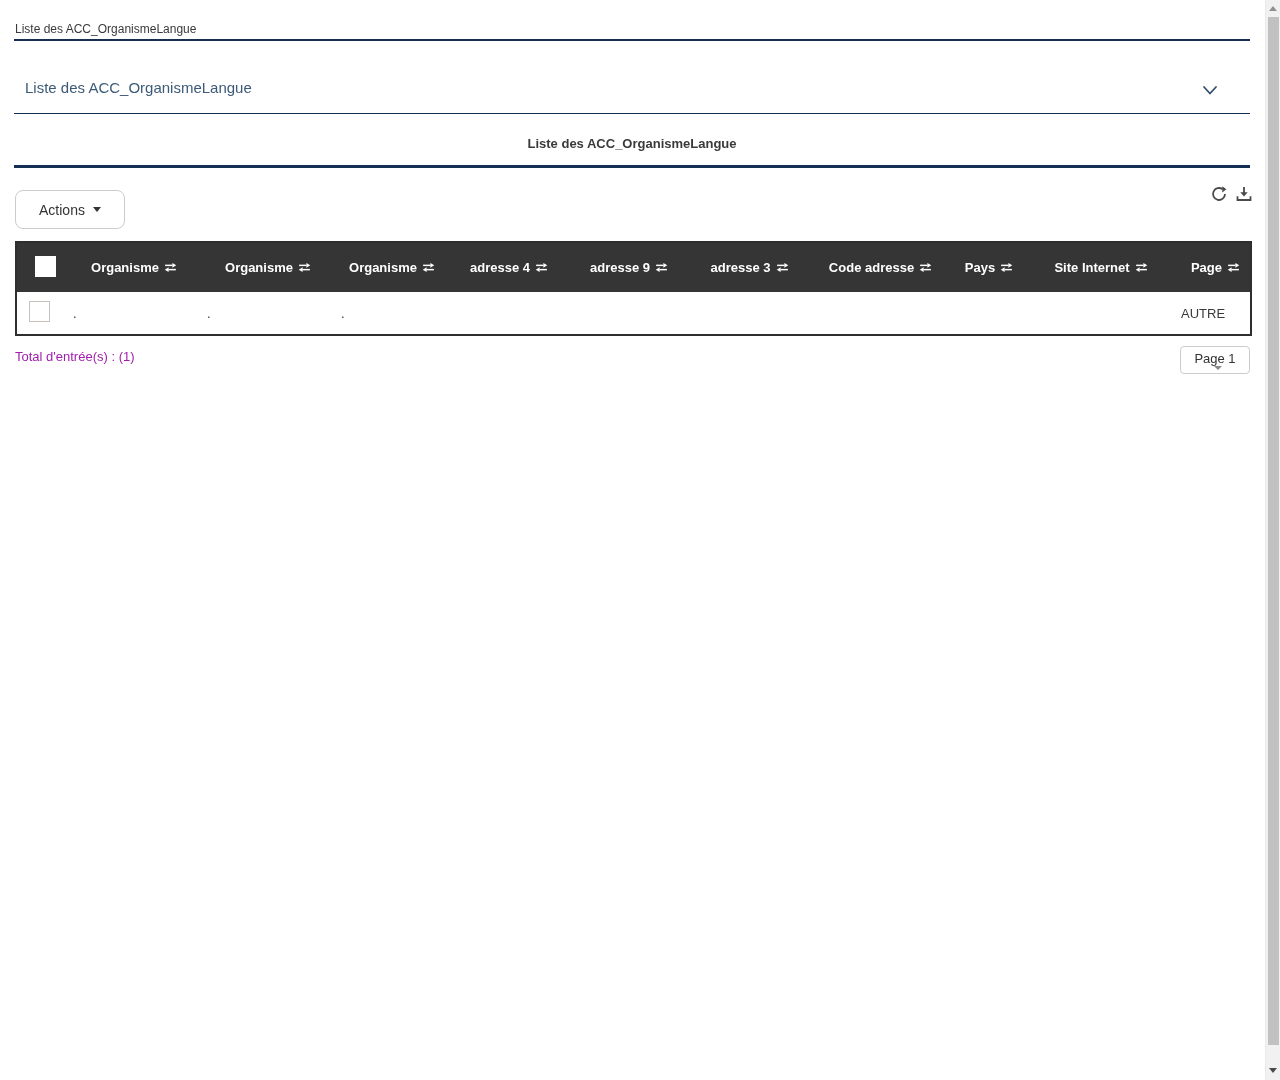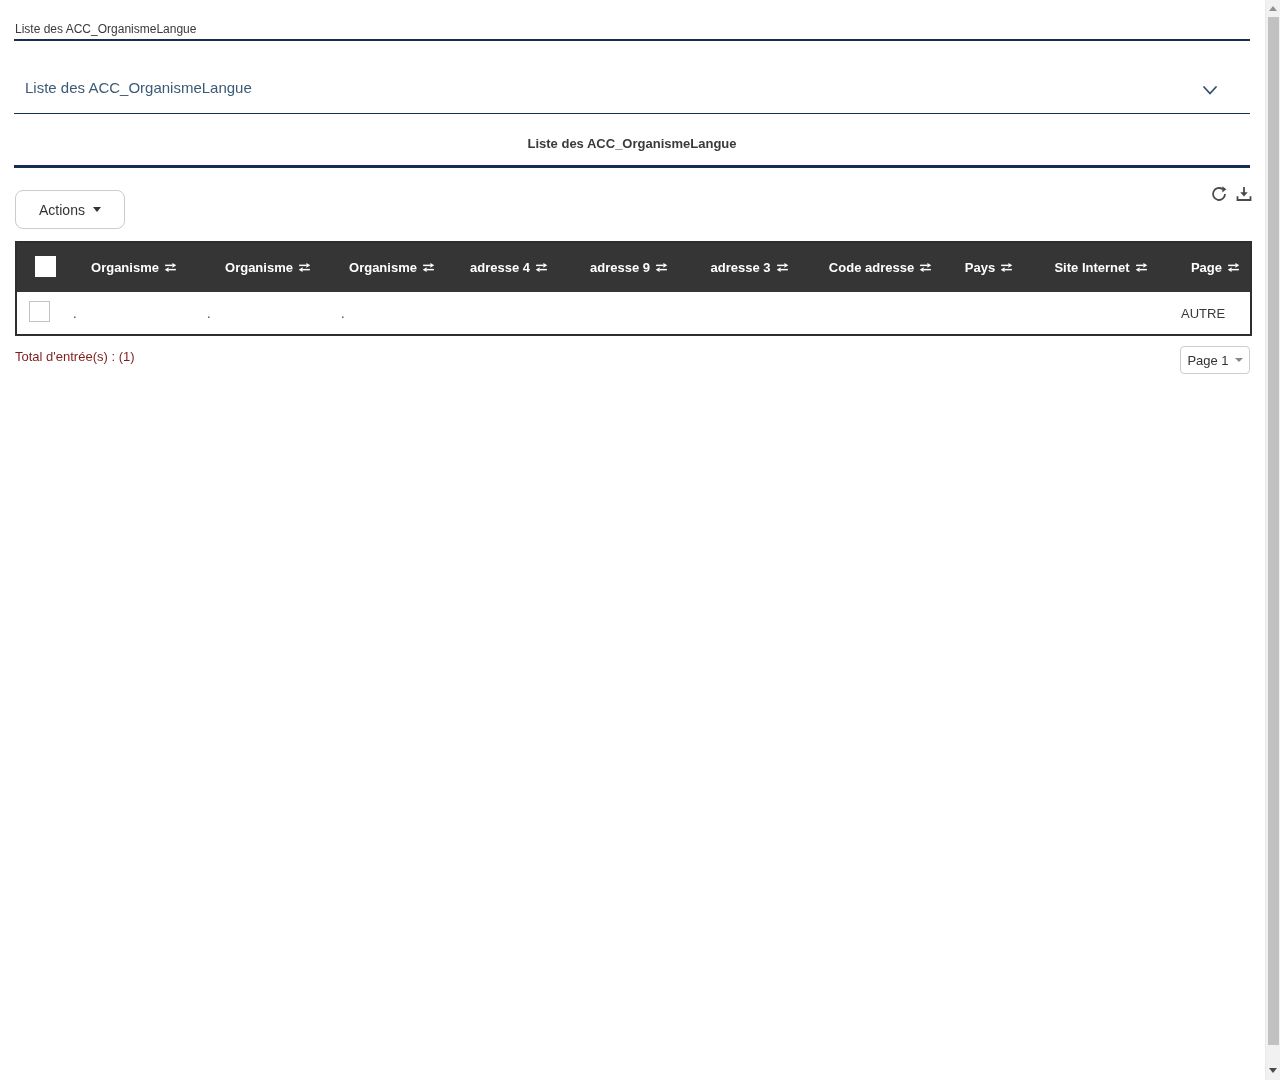--- a/index.html
+++ b/index.html
@@ -40,24 +40,24 @@
   table.grid th { color:#fff; font-size:13px; font-weight:bold; text-align:center;
                   padding-left:12px; white-space:nowrap; overflow:hidden; }
   table.grid td { height:43px; font-size:13px; color:#3a3a3a; padding-left:12px; background:#fff; }
   th.cb-col, td.cb-col { padding-left:8px; }
   .sort-icon { display:inline-block; vertical-align:-1px; margin-left:5px; }
   .cbx { width:21px; height:21px; display:inline-block; cursor:pointer; }
   .cbx.head { background:#fff; }
   .cbx.row { background:#fff; border:1px solid #c9c2bc; }
 
   
-  .total-label { position:absolute; left:15px; top:349px; font-size:13px; color:#7f1d1d; }
+  .total-label { position:absolute; left:15px; top:349px; font-size:13px; color:#a21caf; }
   .page-btn { position:absolute; left:1180px; top:346px; width:70px; height:28px; background:#fff;
               border:1px solid #ccc; border-radius:4px; font-size:13px; color:#333; cursor:pointer;
-              display:flex; align-items:center; justify-content:center; font-family:inherit; }
+              display:flex; align-items:center; justify-content:center; font-family:inherit;flex-direction:column; }
   .page-btn .caret { border-top-color:#888; border-left-width:4px; border-right-width:4px;
                      border-top-width:4px; margin-left:6px; }
 
   
   .scrollbar { position:absolute; right:0; top:0; width:15px; height:1080px; background:#f1f1f1;
                border-left:1px solid #e9e9e9; }
   .sb-thumb { position:absolute; left:2px; top:17px; width:11px; height:1028px; background:#c1c1c1; }
   .sb-arrow { position:absolute; left:3px; width:0; height:0;
               border-left:4.5px solid transparent; border-right:4.5px solid transparent; }
   .sb-up { top:6px; border-bottom:5px solid #909090; }

